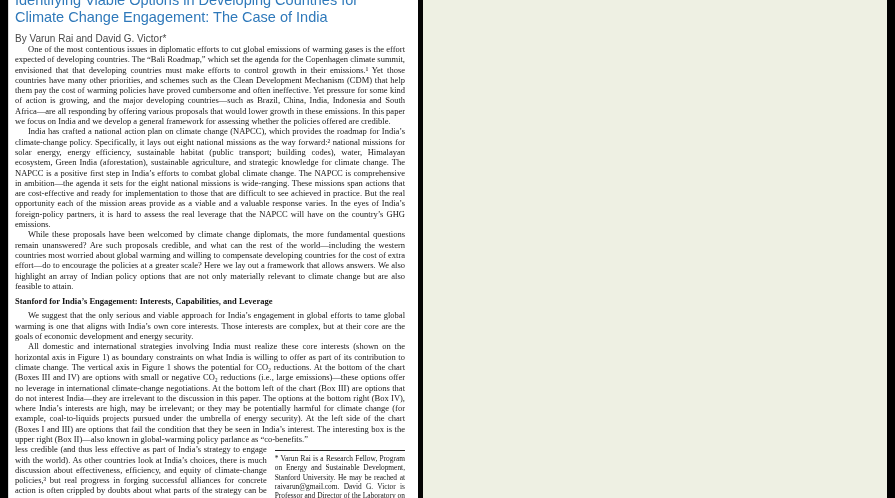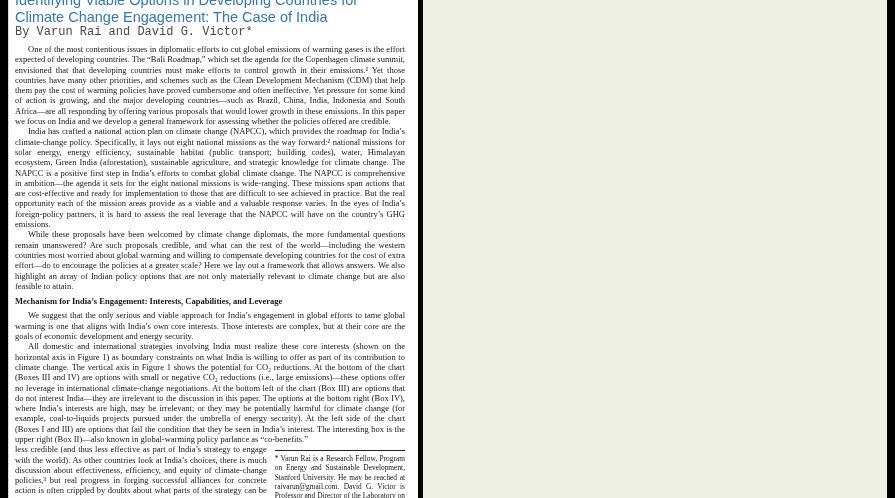--- a/index.html
+++ b/index.html
@@ -33,34 +33,34 @@
   .title {
     font-family: "Liberation Sans", sans-serif;
     font-weight: normal;
     font-size: 14.5px;
     line-height: 16.5px;
     color: var(--title-blue, #2f79ba);
     margin: -8px 0 0 0;
   }
   .title-line { white-space: nowrap; }
   .byline {
-    font-family: Liberation Mono, monospace;
-    font-size: 12px;
+    font-family: Liberation Sans, sans-serif;
+    font-size: 10px;
     color: #4a4a4a;
-    margin-top: 0;
+    margin-top: 8px;
   }
   .para {
     margin: 0;
     font-size: 8.5px;
     line-height: 10.3px;
     color: #161616;
     text-align: justify;
     text-indent: 13px;
   }
-  .para.first { margin-top: 5px; }
+  .para.first { }
   .heading {
     margin: 5px 0 4px 0;
     font-size: 8.5px;
     line-height: 10.3px;
     font-weight: bold;
     color: #161616;
   }
   .bottom-row {
     display: flex;
     align-items: flex-start;
@@ -105,21 +105,21 @@
       <h1 class="title">
         <div class="title-line">Identifying Viable Options in Developing Countries for</div>
         <div class="title-line">Climate Change Engagement: The Case of India</div>
       </h1>
       <div class="byline">By Varun Rai and David G. Victor*</div>
 
       <p class="para first">One of the most contentious issues in diplomatic efforts to cut global emissions of warming gases is the effort expected of developing countries.  The “Bali Roadmap,” which set the agenda for the Copenhagen climate summit, envisioned that that developing countries must make efforts to control growth in their emissions.¹  Yet those countries have many other priorities, and schemes such as the Clean Development Mechanism (CDM) that help them pay the cost of warming policies have proved cumbersome and often ineffective.  Yet pressure for some kind of action is growing, and the major developing countries—such as Brazil, China, India, Indonesia and South Africa—are all responding by offering various proposals that would lower growth in these emissions.  In this paper we focus on India and we develop a general framework for assessing whether the policies offered are credible.</p>
       <p class="para">India has crafted a national action plan on climate change (NAPCC), which provides the roadmap for India’s climate-change policy. Specifically, it lays out eight national missions as the way forward:² national missions for solar energy, energy efficiency, sustainable habitat (public transport; building codes), water, Himalayan ecosystem, Green India (aforestation), sustainable agriculture, and strategic knowledge for climate change. The NAPCC is a positive first step in India’s efforts to combat global climate change. The NAPCC is comprehensive in ambition—the agenda it sets for the eight national missions is wide-ranging. These missions span actions that are cost-effective and ready for implementation to those that are difficult to see achieved in practice.  But the real opportunity each of the mission areas provide as a viable and a valuable response varies. In the eyes of India’s foreign-policy partners, it is hard to assess the real leverage that the NAPCC will have on the country’s GHG emissions.</p>
       <p class="para">While these proposals have been welcomed by climate change diplomats, the more fundamental questions remain unanswered?  Are such proposals credible, and what can the rest of the world—including the western countries most worried about global warming and willing to compensate developing countries for the cost of extra effort—do to encourage the policies at a greater scale?  Here we lay out a framework that allows answers.  We also highlight an array of Indian policy options that are not only materially relevant to climate change but are also feasible to attain.</p>
 
-      <h2 class="heading">Mechanism for India’s Engagement: Interests, Capabilities, and Leverage</h2>
+      <h2 class="heading">Stanford for India’s Engagement: Interests, Capabilities, and Leverage</h2>
 
       <p class="para">We suggest that the only serious and viable approach for India’s engagement in global efforts to tame global warming is one that aligns with India’s own core interests.  Those interests are complex, but at their core are the goals of economic development and energy security.</p>
       <p class="para">All domestic and international strategies involving India must realize these core interests (shown on the horizontal axis in Figure 1) as boundary constraints on what India is willing to offer as part of its contribution to climate change. The vertical axis in Figure 1 shows the potential for CO₂ reductions. At the bottom of the chart (Boxes III and IV) are options with small or negative CO₂ reductions (i.e., large emissions)—these options offer no leverage in international climate-change negotiations. At the bottom left of the chart (Box III) are options that do not interest India—they are irrelevant to the discussion in this paper. The options at the bottom right (Box IV), where India’s interests are high, may be irrelevant; or they may be potentially harmful for climate change (for example, coal-to-liquids projects pursued under the umbrella of energy security). At the left side of the chart (Boxes I and III) are options that fail the condition that they be seen in India’s interest.  The interesting box is the upper right (Box II)—also known in global-warming policy parlance as “co-benefits.”</p>
 
       <div class="bottom-row">
         <div class="col-left"><span>less credible (and thus less effective as part of India’s strategy to engage with the world).  As other countries look at India’s choices, there is much discussion about effectiveness, efficiency, and equity of climate-change policies,³ but real progress in forging successful alliances for concrete action is often crippled by doubts about what parts of the strategy can be successfully implemented in the Indian context.⁴  Irrespective of what India promises, only those promises will be valuable bargaining chips where the central government (the negotiator) </span></div>
         <div class="footnote">* Varun Rai is a Research Fellow, Program on Energy and Sustainable Development, Stanford University. He may be reached at raivarun@gmail.com.  David G. Victor is Professor and Director of the Laboratory on International Law and Regulation (ILAR), School of International Relations &amp; Pacific Studies,</div>
       </div>
     </div>
   </div>

